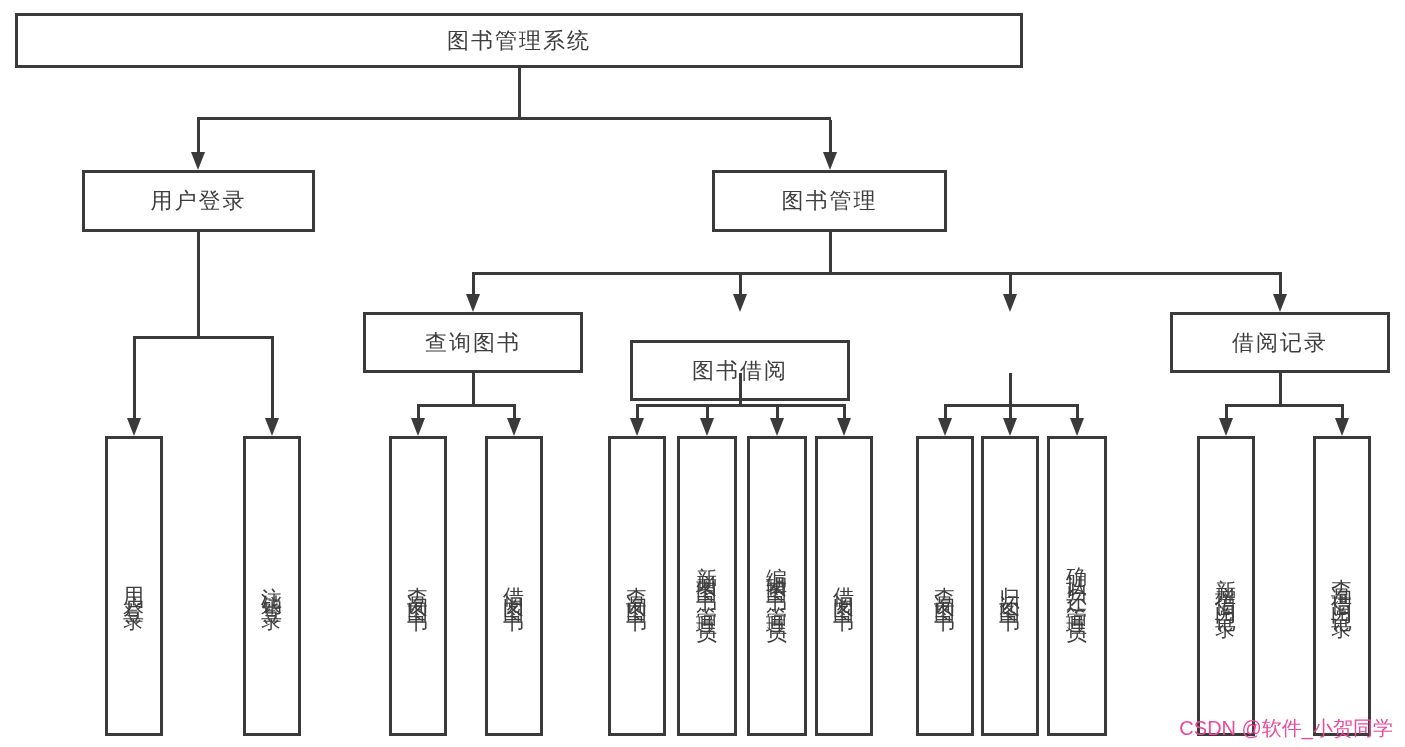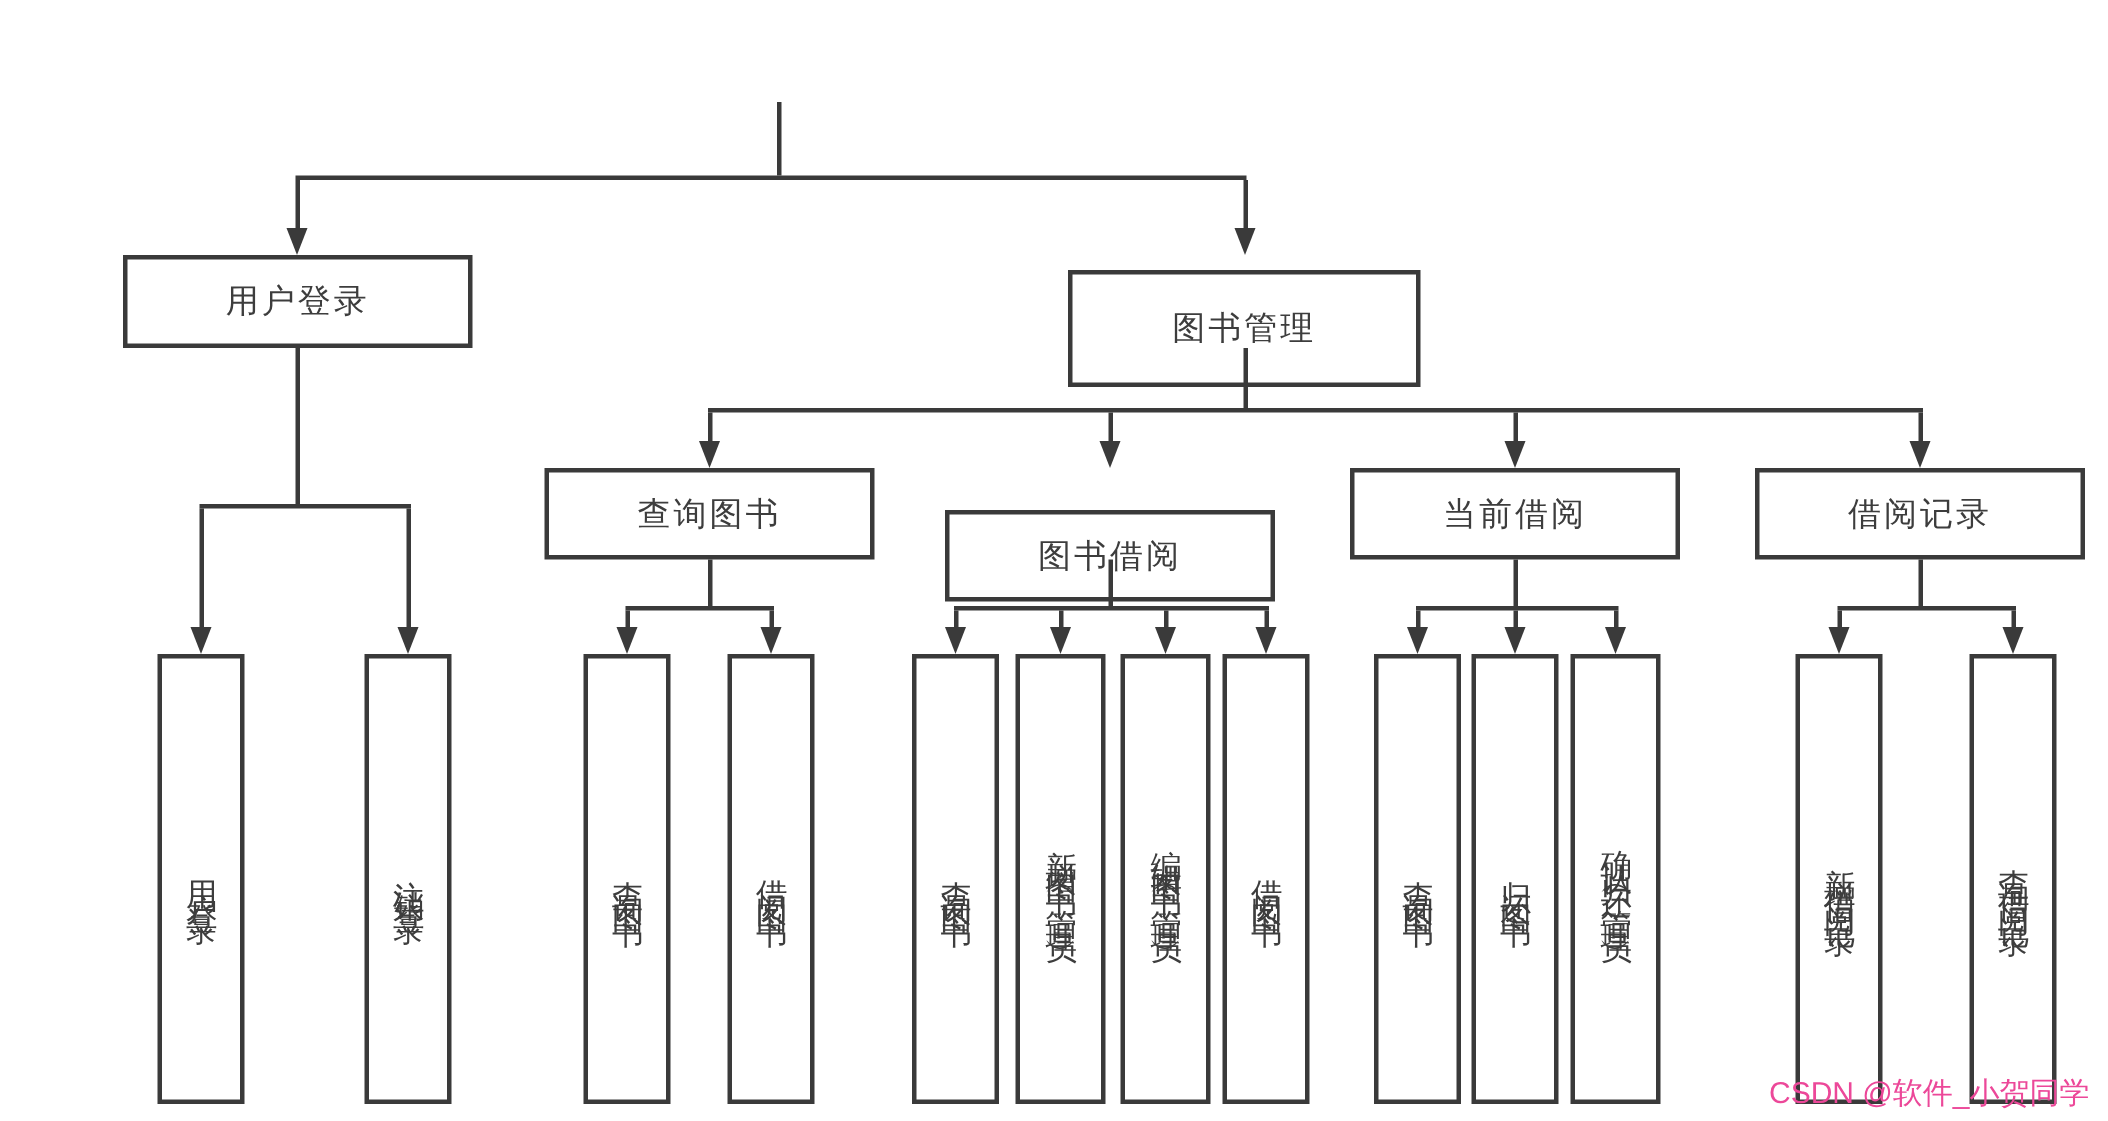--- a/index.html
+++ b/index.html
@@ -56,32 +56,35 @@
     color: #ec4899;
     z-index: 5;
     white-space: nowrap;
   }
 </style>
 </head>
 <body>
 
 <div class="stage">
 
+  <div class="box" style="left:15px; top:13px; width:1008px; height:55px;">
+    <span class="htext">图书管理系统</span>
+  </div>
 
   <div class="ln" style="left:518px; top:68px; width:3px; height:49px;"></div>
   <div class="ln" style="left:197px; top:117px; width:634px; height:3px;"></div>
   <div class="ln" style="left:197px; top:120px; width:3px; height:32px;"></div>
   <div class="ln" style="left:829px; top:120px; width:3px; height:32px;"></div>
   <div class="arw" style="left:191px; top:152px;"></div>
   <div class="arw" style="left:823px; top:152px;"></div>
 
   <div class="box" style="left:82px; top:170px; width:233px; height:62px;">
     <span class="htext">用户登录</span>
   </div>
-  <div class="box" style="left:712px; top:180px; width:235px; height:78px;">
+  <div class="box" style="left:712px; top:170px; width:235px; height:62px;">
     <span class="htext">图书管理</span>
   </div>
 
   <div class="ln" style="left:197px; top:232px; width:3px; height:104px;"></div>
   <div class="ln" style="left:133px; top:336px; width:141px; height:3px;"></div>
   <div class="ln" style="left:133px; top:339px; width:3px; height:79px;"></div>
   <div class="ln" style="left:271px; top:339px; width:3px; height:79px;"></div>
   <div class="arw" style="left:127px; top:418px;"></div>
   <div class="arw" style="left:265px; top:418px;"></div>
 
@@ -94,23 +97,20 @@
   <div class="arw" style="left:466px; top:294px;"></div>
   <div class="arw" style="left:733px; top:294px;"></div>
   <div class="arw" style="left:1003px; top:294px;"></div>
   <div class="arw" style="left:1273px; top:294px;"></div>
 
   <div class="box" style="left:363px; top:312px; width:220px; height:61px;">
     <span class="htext">查询图书</span>
   </div>
   <div class="box" style="left:630px; top:312px; width:220px; height:61px;margin-top:28px;">
     <span class="htext">图书借阅</span>
-  </div>
-  <div class="box" style="left:900px; top:312px; width:220px; height:61px;">
-    <span class="htext">当前借阅</span>
   </div>
   <div class="box" style="left:1170px; top:312px; width:220px; height:61px;">
     <span class="htext">借阅记录</span>
   </div>
 
   <div class="ln" style="left:472px; top:373px; width:3px; height:31px;"></div>
   <div class="ln" style="left:417px; top:404px; width:99px; height:3px;"></div>
   <div class="ln" style="left:417px; top:407px; width:3px; height:11px;"></div>
   <div class="ln" style="left:513px; top:407px; width:3px; height:11px;"></div>
   <div class="arw" style="left:411px; top:418px;"></div>

